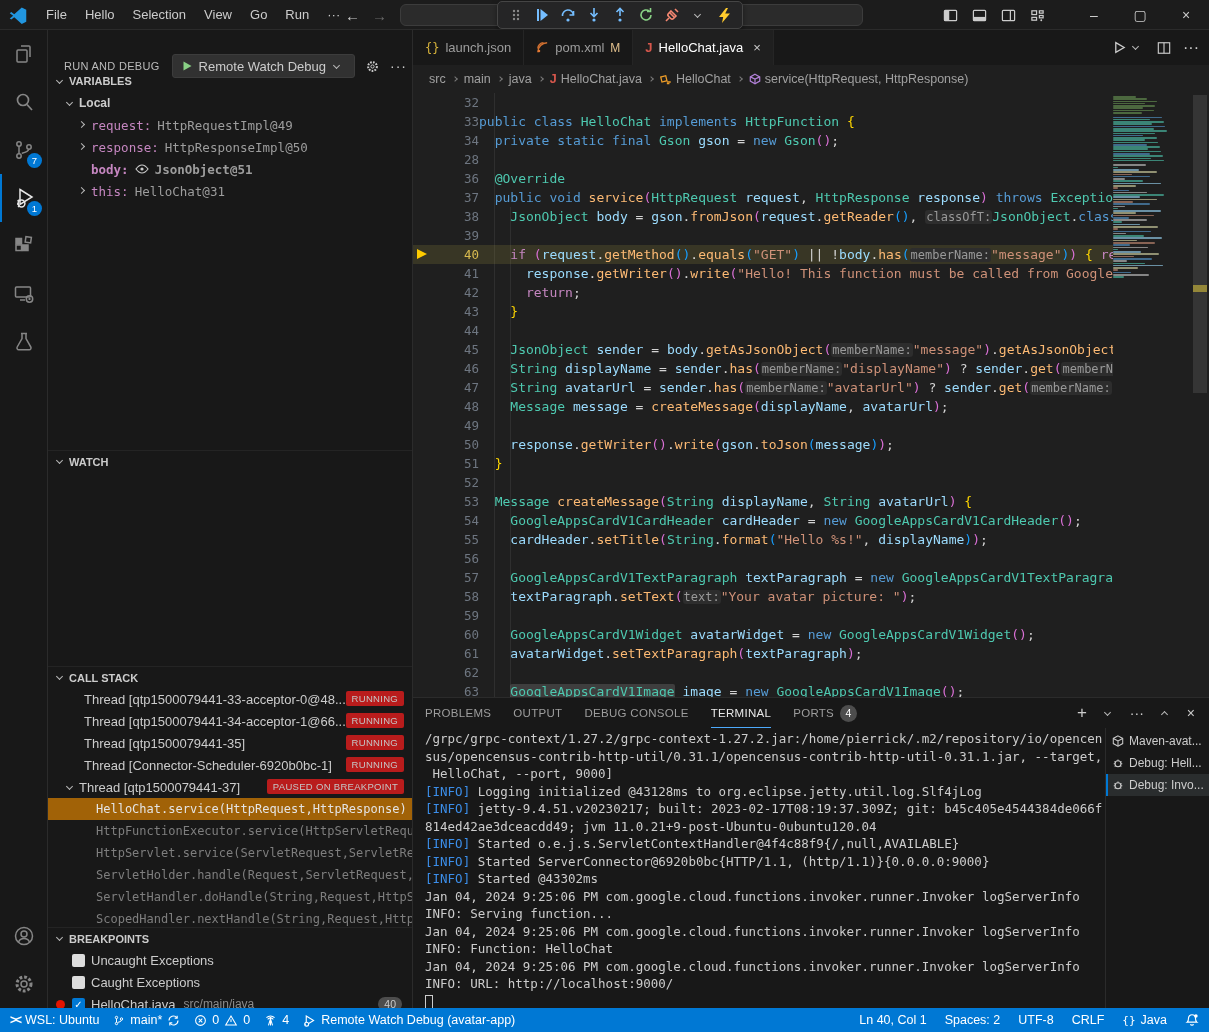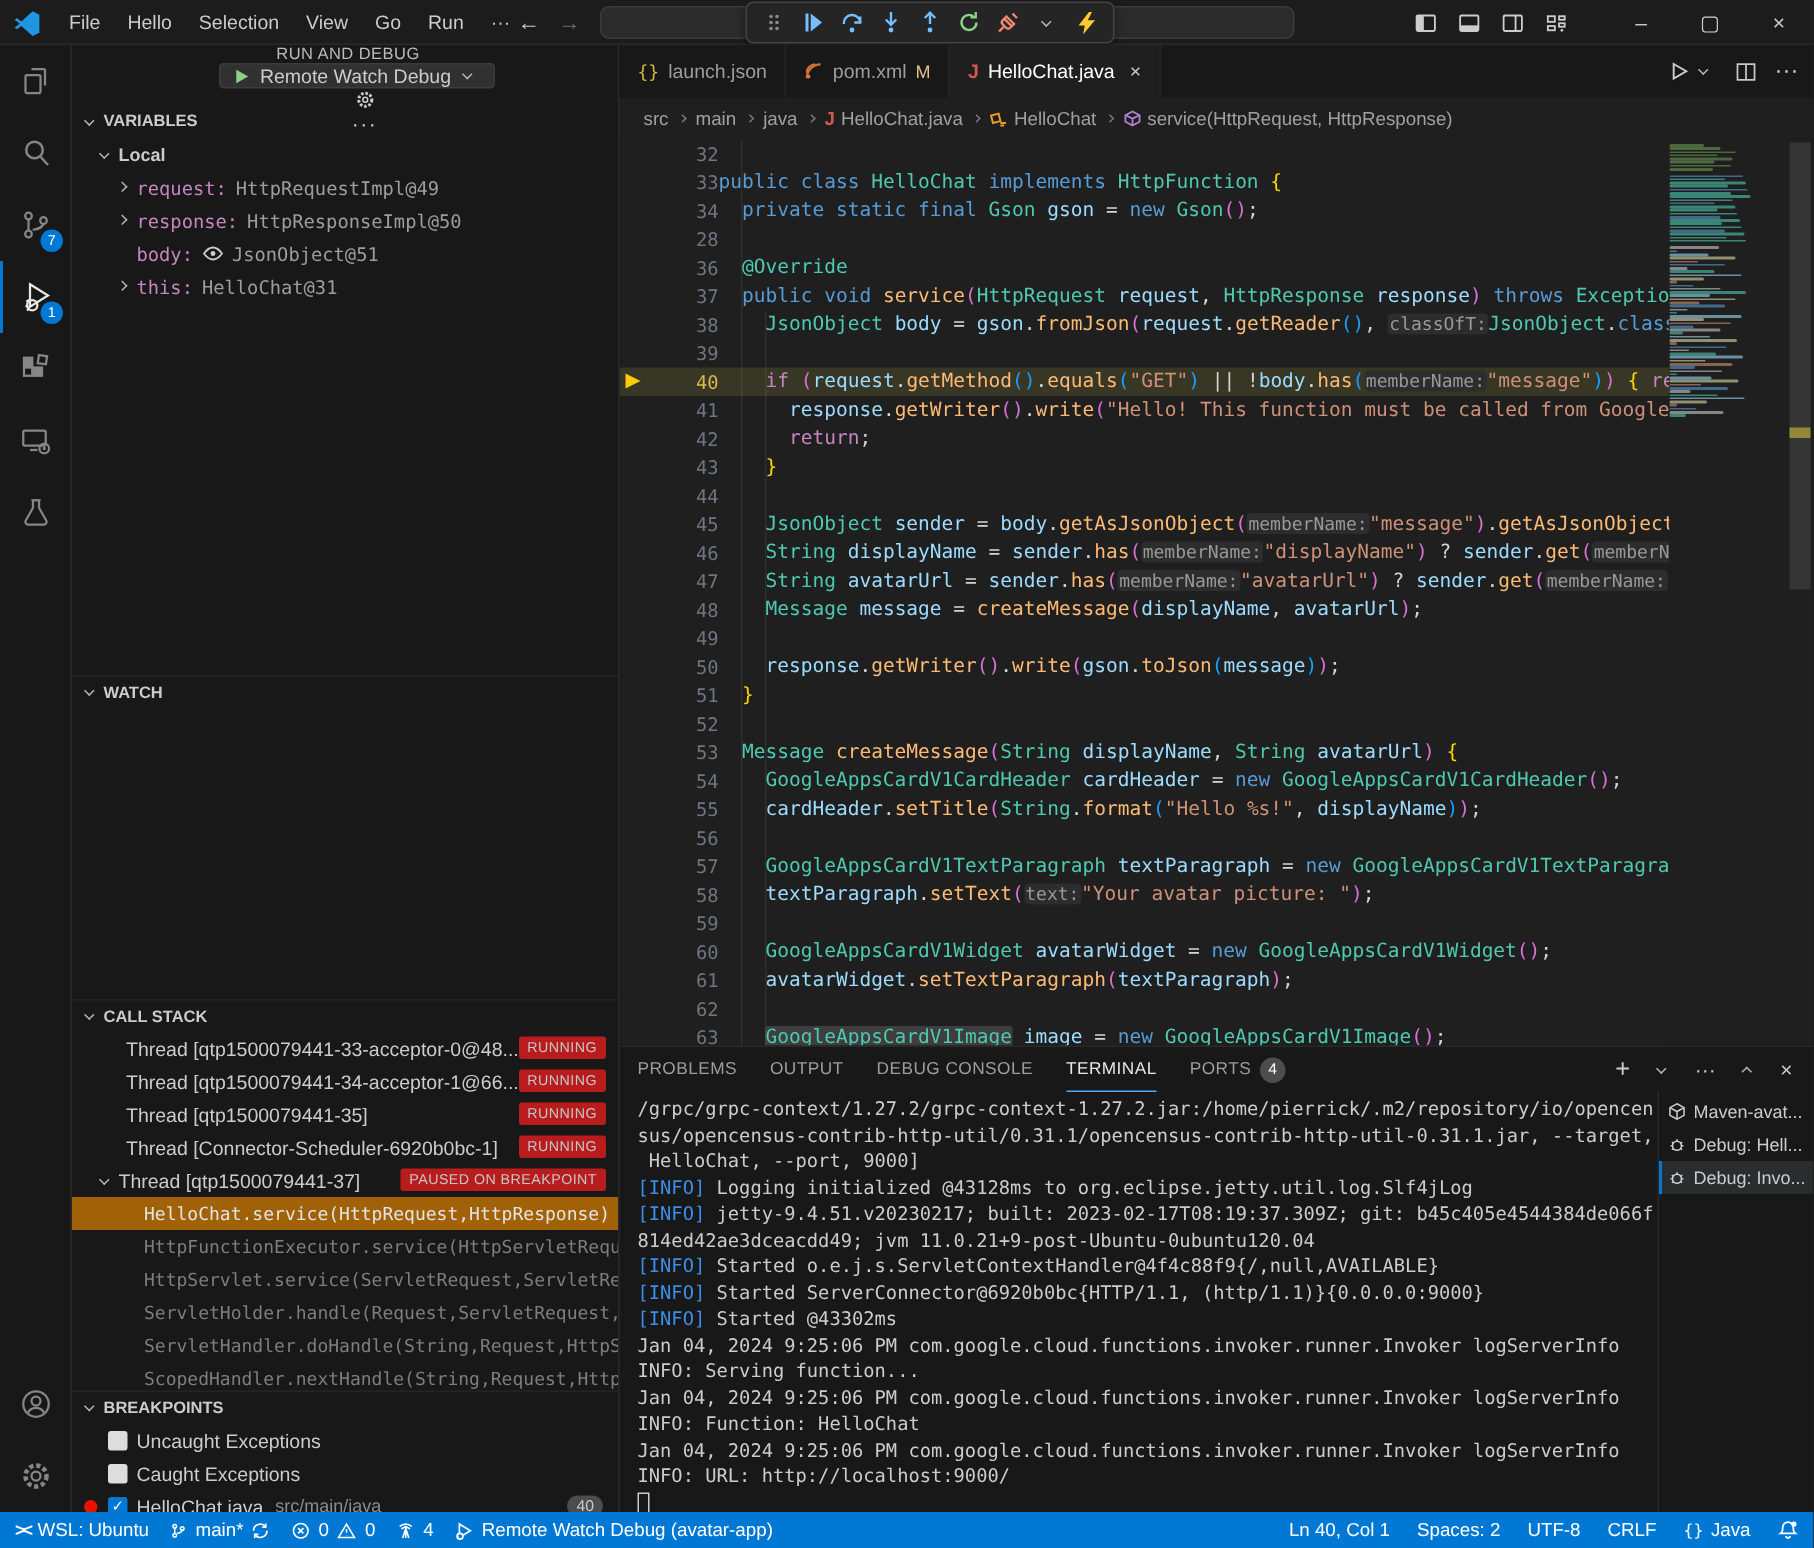--- a/index.html
+++ b/index.html
@@ -27,21 +27,21 @@
 
   
   .activitybar { width:48px; background:#181818; border-right:1px solid #2b2b2b; display:flex; flex-direction:column; }
   .act-item { position:relative; width:48px; height:48px; display:flex; align-items:center; justify-content:center; color:#868686; }
   .act-item.active { color:#e7e7e7; border-left:2px solid #0078d4; }
   .act-badge { position:absolute; right:6px; bottom:6px; min-width:15px; height:15px; border-radius:9px; background:#0078d4; color:#fff; font-size:9.5px; display:flex; align-items:center; justify-content:center; padding:0 3px; }
   .act-bottom { margin-top:auto; }
 
   
   .sidebar { position:relative; width:365px; background:#181818; border-right:1px solid #2b2b2b; overflow:hidden; }
-  .sb-head { position:absolute; top:0; left:0; right:0; height:40px; display:flex; align-items:center; padding-left:16px;flex-direction:column; }
+  .sb-head { position:absolute; top:16px; left:0; right:0; height:40px; display:flex; align-items:center; padding-left:16px; }
   .sb-title { font-size:11px; color:#bbbbbb; letter-spacing:.3px; margin-right:12px; white-space:nowrap; }
   .cfg-pick { display:flex; align-items:center; gap:6px; background:#313131; border:1px solid #3c3c3c; border-radius:3px; height:24px; padding:0 8px; font-size:13px; color:#cccccc; }
   .sb-head .gear { margin-left:10px; color:#cccccc; }
   .sb-head .dots { margin-left:10px; color:#cccccc; font-size:14px; letter-spacing:1px; }
   .section { position:absolute; left:0; right:0; }
   .sec-head { display:flex; align-items:center; height:22px; font-size:11px; font-weight:bold; color:#cccccc; padding-left:4px; border-top:1px solid #242424; }
   .chev { display:inline-block; width:5px; height:5px; border-right:1.3px solid #b8b8b8; border-bottom:1.3px solid #b8b8b8; transform:rotate(45deg); margin:0 7px 2px 5px; }
   .chev.r { transform:rotate(-45deg); }
   .row22 { height:22px; display:flex; align-items:center; font-size:13px; white-space:nowrap; }
   .var-name { color:#c586c0; font-family:"DejaVu Sans Mono",monospace; font-size:12.5px; }
@@ -337,21 +337,21 @@
       <div class="row22" style="padding-left:26px;">
           <span class="chev r"></span>
           <span class="var-name">request:</span>
           <span class="var-val">HttpRequestImpl@49</span>
         </div>
       <div class="row22" style="padding-left:26px;">
           <span class="chev r"></span>
           <span class="var-name">response:</span>
           <span class="var-val">HttpResponseImpl@50</span>
         </div>
-      <div class="row22" style="padding-left:43px;">
+      <div class="row22" style="padding-left:43px;font-weight:bold;">
           <span class="var-name">body:</span>
         <span style="margin-left:6px;">
             <svg width="14" height="10" viewBox="0 0 14 10" stroke="#cccccc" fill="none" stroke-width="1.2">
               <path d="M1 5c2-2.8 4-4 6-4s4 1.2 6 4c-2 2.8-4 4-6 4S3 7.8 1 5Z"></path>
               <circle cx="7" cy="5" r="1.6" fill="#cccccc" stroke="none"></circle>
             </svg>
           </span>
         <span class="var-val">JsonObject@51</span>
         </div>
       <div class="row22" style="padding-left:26px;">

